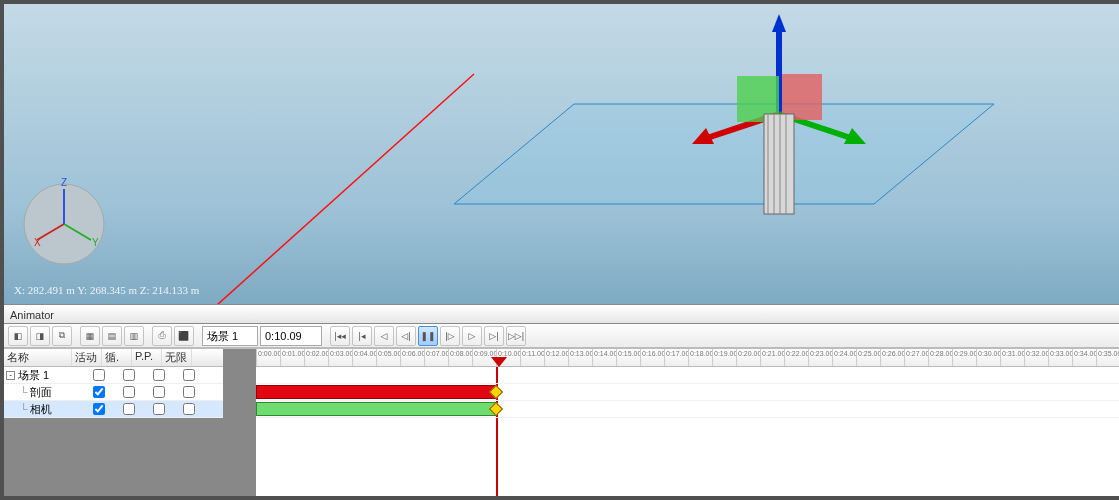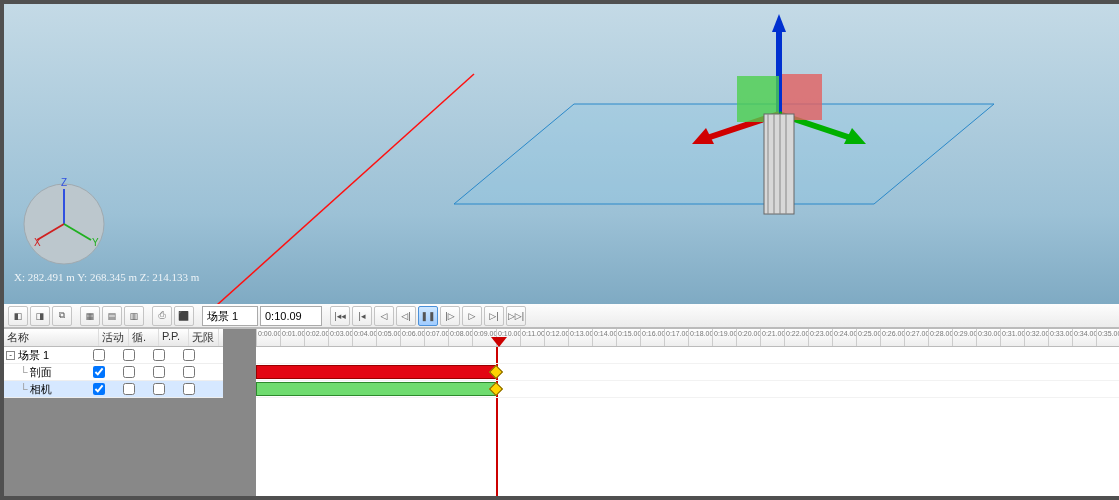--- a/index.html
+++ b/index.html
@@ -1,33 +1,33 @@
 <!DOCTYPE html>
 <html><head>
 <meta charset="utf-8">
 <style>
   * { margin:0; padding:0; box-sizing:border-box; font-family:"Microsoft YaHei",Tahoma,Arial,sans-serif; }
   body { width:1119px; height:500px; background:#ccc; overflow:hidden; }
   .frame { width:1119px; height:500px; border:4px solid #505050; border-right:none; background:#fff; display:flex; flex-direction:column; }
   .viewport { position:relative; height:300px; background:linear-gradient(#c4dae6 0%,#9cc1d6 70%,#7faac3 100%); overflow:hidden; }
   .viewport svg { position:absolute; top:0; left:0; }
-  .coord-box { position:absolute; left:10px; bottom:21px; color:#fff; font-size:11px; font-family:Tahoma; opacity:.85; }
+  .coord-box { position:absolute; left:10px; bottom:8px; color:#fff; font-size:11px; font-family:Tahoma; opacity:.85; }
   .anim-title { height:20px; line-height:20px; background:linear-gradient(#fff,#e6e6e6); border-top:1px solid #888; border-bottom:1px solid #888; font-size:11px; padding-left:6px; color:#333; }
   .toolbar { height:24px; background:linear-gradient(#fdfdfd,#ececec); border-bottom:1px solid #bbb; display:flex; align-items:center; padding:0 4px; gap:2px; }
   .tbtn { width:20px; height:20px; border:1px solid #c4c4c4; background:linear-gradient(#fff,#eee); border-radius:2px; display:flex; align-items:center; justify-content:center; font-size:9px; color:#555; cursor:pointer; }
   .tbtn.red { color:#b00; }
   .tbtn.play { background:linear-gradient(#d0e8ff,#a0ccff); border-color:#4a90d9; }
   .sep { width:4px; }
   .scene-select { height:20px; font-size:11px; border:1px solid #aaa; background:#fff; padding:0 18px 0 4px; }
   .time-input { height:20px; width:62px; font-size:11px; border:1px solid #aaa; padding:0 4px; background:#fff; }
   .main { flex:1; display:flex; border-top:1px solid #bbb; min-height:0; }
   .left { width:220px; background:#888; display:flex; flex-direction:column; border-right:1px solid #888; }
   .tree-head { height:18px; background:linear-gradient(#fff,#e8e8e8); border-bottom:1px solid #bbb; display:flex; font-size:11px; color:#333; }
   .tree-head div { border-right:1px solid #ddd; padding:1px 3px; text-align:left; }
-  .col-name { width:95px; text-align:left; }
+  .col-name { width:68px; text-align:left; }
   .col-c { width:30px; }
   .tree-body { background:#fff; }
   .tree-row { height:17px; display:flex; align-items:center; font-size:11px; border-bottom:1px solid #eee; }
   .tree-row .lbl { width:80px; padding-left:2px; display:flex; align-items:center; }
   .tree-row .cell { width:30px; display:flex; justify-content:center; }
   .tree-row input[type=checkbox]{ width:12px; height:12px; }
   .tree-row.sel { background:#d6e8ff; }
   .indent1 { padding-left:16px!important; }
   .tree-icon { width:9px; height:9px; border:1px solid #888; margin-right:3px; display:inline-flex; align-items:center; justify-content:center; font-size:8px; line-height:1; }
   .tree-fill { flex:1; background:#888; }
@@ -91,20 +91,21 @@
     <svg class="annot" style="left:0;top:0" width="1111" height="500">
       <defs>
           <marker id="ah" markerWidth="10" markerHeight="10" refX="8" refY="3" orient="auto">
             <path d="M0,0 L0,6 L9,3 z" fill="#ff1010"></path>
           </marker>
         </defs>
       <line x1="470" y1="70" x2="75" y2="425" stroke="#ff1010" stroke-width="1.5" marker-end="url(#ah)"></line>
     </svg>
   </div>
 
+  <div class="anim-title">Animator</div>
 
   <div class="toolbar">
     <div class="tbtn">◧</div>
     <div class="tbtn">◨</div>
     <div class="tbtn">⧉</div>
     <span class="sep"></span>
     <div class="tbtn">▦</div>
     <div class="tbtn">▤</div>
     <div class="tbtn">▥</div>
     <span class="sep"></span>

